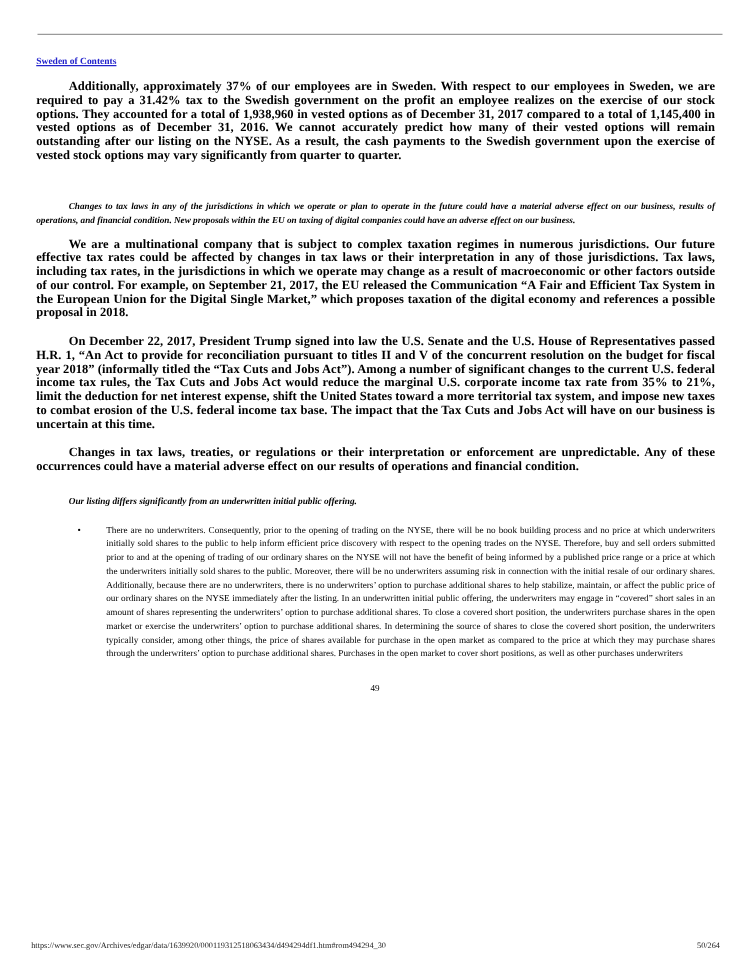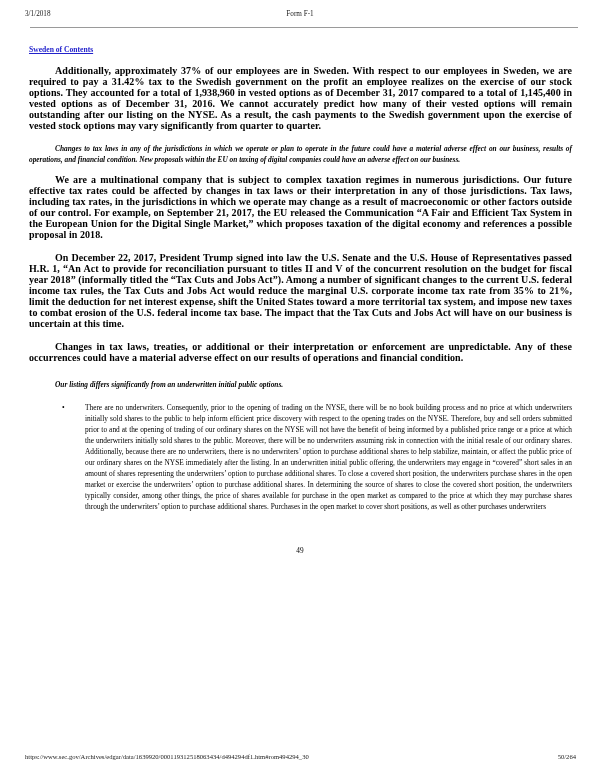--- a/index.html
+++ b/index.html
@@ -83,21 +83,21 @@
     font-size: 10px;
     line-height: 11.0px;
     text-align: justify;
     text-indent: 26px;
     color: #000;
     letter-spacing: 0.005em;
     font-weight: bold;
   }
 
   p.risk-italic {
-    margin: 0 0 9px 0;
+    margin: 17px 0 9px 0;
     font-size: 7.35px;
     line-height: 11.0px;
     text-align: justify;
     text-indent: 26px;
     font-style: italic;
     font-weight: bold;
     color: #000;
   }
 
   h3.section-head {
@@ -176,50 +176,46 @@
     right: 24px;
     top: 0;
     white-space: nowrap;
   }
 </style>
 </head>
 <body>
 
 <div class="page">
 
-  <div class="print-header">
-    <span class="ph-date">3/1/2018</span>
-    <span class="ph-title">Form F-1</span>
-  </div>
   <div class="header-rule"></div>
 
   <div class="content">
 
     <a class="toc-link" href="#">Sweden of Contents</a>
 
     <p class="body-par">Additionally, approximately 37% of our employees are in Sweden. With respect to our employees in Sweden, we are required to pay a 31.42% tax to the Swedish government on the profit an employee realizes on the exercise of our stock options. They accounted for a total of 1,938,960 in vested options as of December 31, 2017 compared to a total of 1,145,400 in vested options as of December 31, 2016. We cannot accurately predict how many of their vested options will remain outstanding after our listing on the NYSE. As a result, the cash payments to the Swedish government upon the exercise of vested stock options may vary significantly from quarter to quarter.</p>
 
     <div class="spacer-sm"></div>
 
     <p class="risk-italic">Changes to tax laws in any of the jurisdictions in which we operate or plan to operate in the future could have a material adverse effect on our business, results of operations, and financial condition. New proposals within the EU on taxing of digital companies could have an adverse effect on our business.</p>
 
     <p class="body-par">We are a multinational company that is subject to complex taxation regimes in numerous jurisdictions. Our future effective tax rates could be affected by changes in tax laws or their interpretation in any of those jurisdictions. Tax laws, including tax rates, in the jurisdictions in which we operate may change as a result of macroeconomic or other factors outside of our control. For example, on September 21, 2017, the EU released the Communication “A Fair and Efficient Tax System in the European Union for the Digital Single Market,” which proposes taxation of the digital economy and references a possible proposal in 2018.</p>
 
     <div class="spacer-sm"></div>
 
     <p class="body-par">On December 22, 2017, President Trump signed into law the U.S. Senate and the U.S. House of Representatives passed H.R. 1, “An Act to provide for reconciliation pursuant to titles II and V of the concurrent resolution on the budget for fiscal year 2018” (informally titled the “Tax Cuts and Jobs Act”). Among a number of significant changes to the current U.S. federal income tax rules, the Tax Cuts and Jobs Act would reduce the marginal U.S. corporate income tax rate from 35% to 21%, limit the deduction for net interest expense, shift the United States toward a more territorial tax system, and impose new taxes to combat erosion of the U.S. federal income tax base. The impact that the Tax Cuts and Jobs Act will have on our business is uncertain at this time.</p>
 
     <div class="spacer-sm"></div>
 
-    <p class="body-par">Changes in tax laws, treaties, or additional or their interpretation or enforcement are unpredictable. Any of these occurrences could have a material adverse effect on our results of operations and financial condition.</p>
+    <p class="body-par">Changes in tax laws, treaties, or regulations or their interpretation or enforcement are unpredictable. Any of these occurrences could have a material adverse effect on our results of operations and financial condition.</p>
 
     <div class="spacer-md"></div>
 
 
-    <p class="sub-head-italic">Our listing differs significantly from an underwritten initial public options.</p>
+    <p class="sub-head-italic">Our listing differs significantly from an underwritten initial public offering.</p>
 
 
     <div class="spacer-sm"></div>
 
     <ul class="bullets">
       <li>
         <span class="bullet-mark">•</span>
         <span>There are no underwriters. Consequently, prior to the opening of trading on the NYSE, there will be no book building process and no price at which underwriters initially sold shares to the public to help inform efficient price discovery with respect to the opening trades on the NYSE. Therefore, buy and sell orders submitted prior to and at the opening of trading of our ordinary shares on the NYSE will not have the benefit of being informed by a published price range or a price at which the underwriters initially sold shares to the public. Moreover, there will be no underwriters assuming risk in connection with the initial resale of our ordinary shares. Additionally, because there are no underwriters, there is no underwriters’ option to purchase additional shares to help stabilize, maintain, or affect the public price of our ordinary shares on the NYSE immediately after the listing. In an underwritten initial public offering, the underwriters may engage in “covered” short sales in an amount of shares representing the underwriters’ option to purchase additional shares. To close a covered short position, the underwriters purchase shares in the open market or exercise the underwriters’ option to purchase additional shares. In determining the source of shares to close the covered short position, the underwriters typically consider, among other things, the price of shares available for purchase in the open market as compared to the price at which they may purchase shares through the underwriters’ option to purchase additional shares. Purchases in the open market to cover short positions, as well as other purchases underwriters</span>
       </li>
     </ul>

